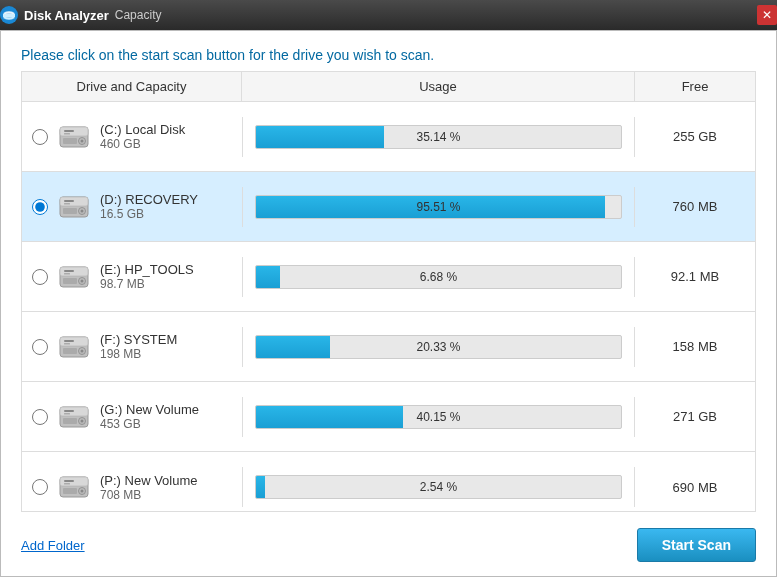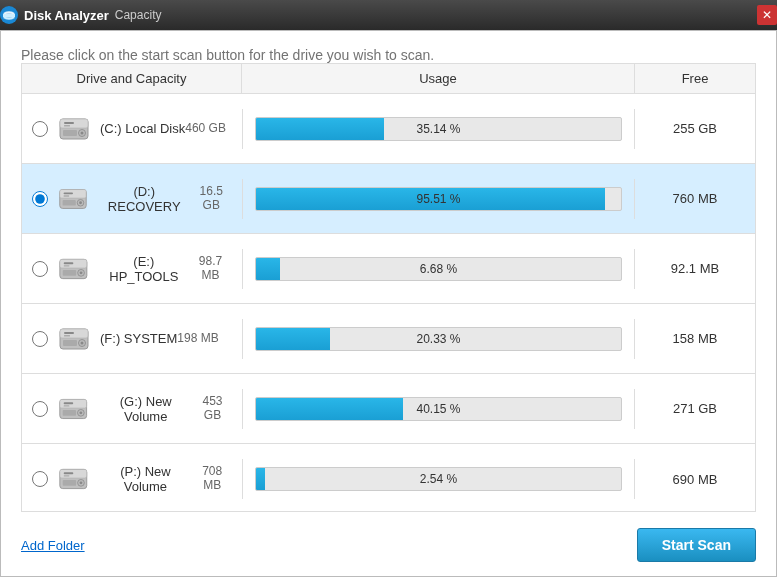--- a/index.html
+++ b/index.html
@@ -60,22 +60,22 @@
       padding: 16px 20px 10px;
       border: 1px solid #bbb;
       margin: 0;
       height: 547px;
       display: flex;
       flex-direction: column;
     }
 
     .prompt-text {
       font-size: 14px;
-      color: #737373;
-      margin-bottom: 0;
+      color: #0369a1;
+      margin-bottom: 8px;
     }
 
     
     .table-header {
       display: grid;
       grid-template-columns: 220px 1fr 120px;
       background: #f5f5f5;
       border: 1px solid #ddd;
       border-bottom: none;
     }
@@ -121,22 +121,21 @@
     .radio-btn {
       width: 16px;
       height: 16px;
       accent-color: #0078d4;
       cursor: pointer;
       flex-shrink: 0;
     }
 
     .drive-text {
       display: flex;
-      flex-direction: row;
-      text-align: center;
+      flex-direction: column;
     }
     .drive-name {
       font-size: 13px;
       color: #333;
       font-weight: 500;
     }
     .drive-size {
       font-size: 12px;
       color: #666;
     }

